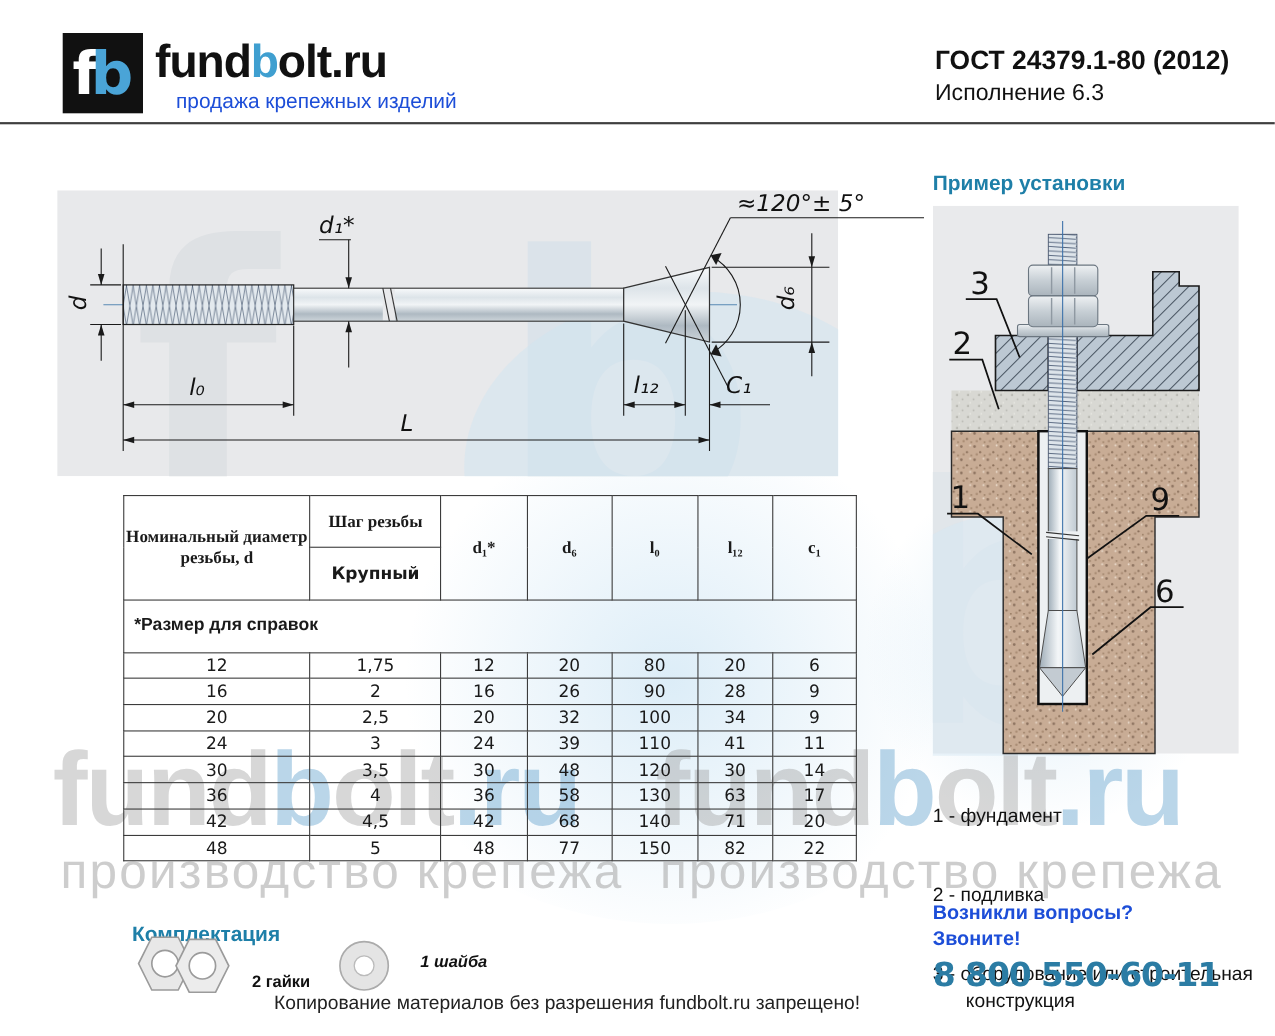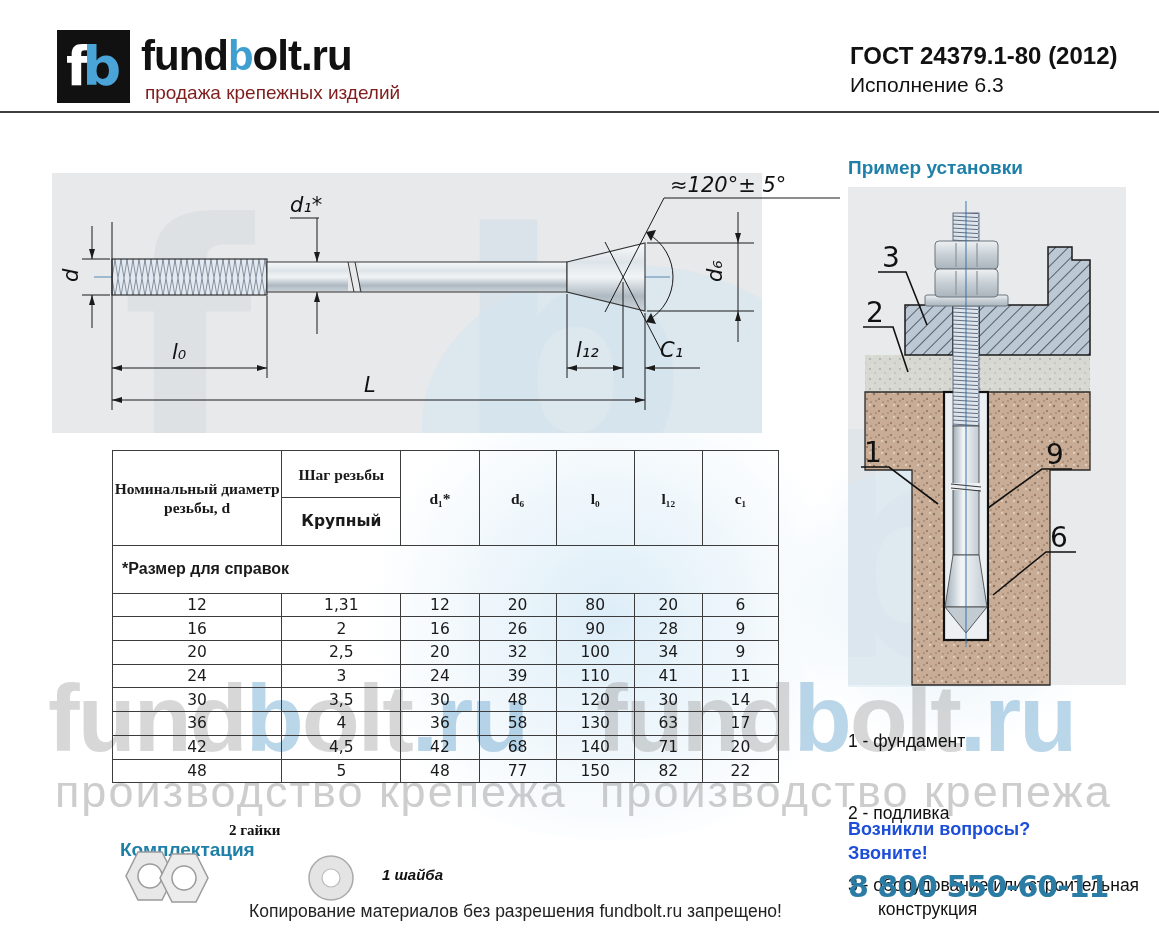--- a/index.html
+++ b/index.html
@@ -7,21 +7,21 @@
         font-family:"Liberation Sans",sans-serif;color:#1a1a1a;}
   .abs{position:absolute;}
 
   
   .logo-box{left:57px;top:30px;width:73px;height:73px;background:#111;display:flex;
             align-items:center;justify-content:center;z-index:5;}
   .logo-box .f{color:#fff;font:700 54px "DejaVu Sans",sans-serif;margin-right:-7px;}
   .logo-box .b{color:#4aa4d7;font:700 54px "DejaVu Sans",sans-serif;}
   .brand{left:141px;top:32px;font:700 42px "Liberation Sans",sans-serif;color:#111;letter-spacing:-1px;z-index:5;}
   .brand .blue{color:#3f9fd0;}
-  .tagline{left:145px;top:82px;font:400 19px "Liberation Sans",sans-serif;color:#7f1d1d;z-index:5;text-align:right;}
+  .tagline{left:160px;top:82px;font:400 19px "Liberation Sans",sans-serif;color:#1d4ed8;z-index:5;text-align:right;}
   .gost{left:850px;top:42px;z-index:5;}
   .gost .g1{font:700 24px "Liberation Sans",sans-serif;color:#111;}
   .gost .g2{font:400 21px "Liberation Sans",sans-serif;color:#111;margin-top:3px;}
   .hr{left:0;top:111px;width:1159px;height:2px;background:#3f3f3f;z-index:4;}
 
   
   .wm-brand{top:664px;font:700 95px "Liberation Sans",sans-serif;color:rgba(150,150,150,.38);
             letter-spacing:-2px;z-index:0;white-space:nowrap;}
   .wm-brand .wb{color:rgba(110,170,210,.48);}
   .wm-sub{top:766px;font:400 45px "Liberation Sans",sans-serif;color:rgba(160,160,160,.52);
@@ -329,21 +329,21 @@
       <tr class="h2">
         <th>Крупный</th>
       </tr>
       <tr>
         <td class="note" colspan="7">*Размер для справок</td>
       </tr>
     </thead>
     <tbody>
         <tr>
           <td>12</td>
-          <td>1,31</td>
+          <td>1,75</td>
           <td>12</td>
           <td>20</td>
           <td>80</td>
           <td>20</td>
           <td>6</td>
         </tr>
         <tr>
           <td>16</td>
           <td>2</td>
           <td>16</td>
@@ -411,21 +411,21 @@
 
   <div class="abs sec-title kit-title">Комплектация</div>
   <svg class="abs" style="left:110px;top:848px;z-index:6;" width="110" height="58" viewBox="0 0 110 58">
     <g stroke="#9b9b9b" stroke-width="1.5">
       <polygon points="28,4 52,4 64,28 52,52 28,52 16,28" fill="#e8e8e8"></polygon>
       <circle cx="40" cy="28" r="12" fill="#fff"></circle>
       <polygon points="62,6 86,6 98,30 86,54 62,54 50,30" fill="#ececec"></polygon>
       <circle cx="74" cy="30" r="12" fill="#fff"></circle>
     </g>
   </svg>
-  <div class="abs kit-label" style="left:229px;top:822px;font-family:Liberation Serif, serif;">2 гайки</div>
+  <div class="abs kit-label" style="left:229px;top:884px;">2 гайки</div>
   <svg class="abs" style="left:305px;top:852px;z-index:6;" width="52" height="52" viewBox="0 0 52 52">
     <circle cx="26" cy="26" r="22" fill="#e4e4e4" stroke="#ababab" stroke-width="1.5"></circle>
     <circle cx="26" cy="26" r="9" fill="#fff" stroke="#bbb" stroke-width="1.2"></circle>
   </svg>
   <div class="abs kit-label" style="left:382px;top:866px;font-style:italic;">1 шайба</div>
 
   <div class="abs footer">Копирование материалов без разрешения fundbolt.ru запрещено!</div>
 
 </div>
 

